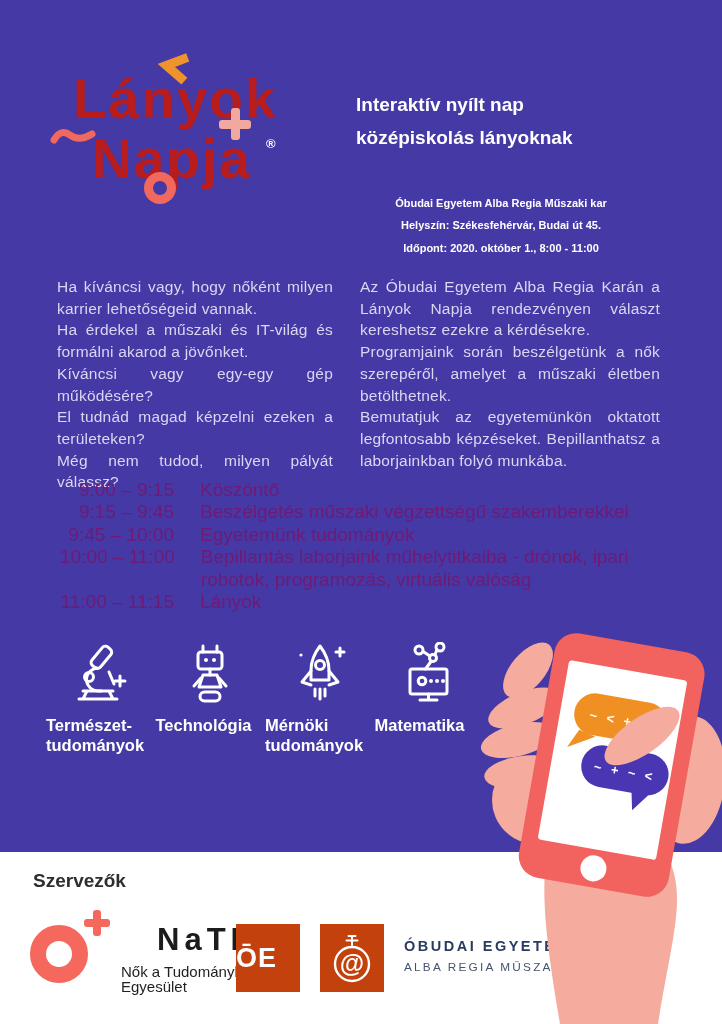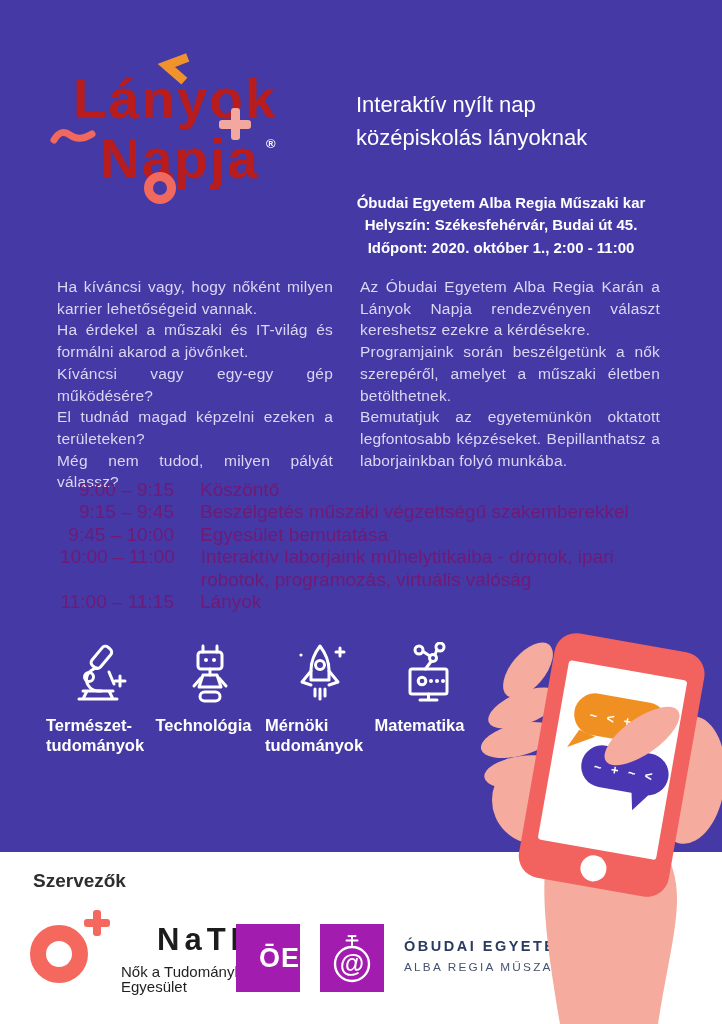--- a/index.html
+++ b/index.html
@@ -3,36 +3,36 @@
 <meta charset="utf-8">
 <style>
   html,body{margin:0;padding:0;background:#ffffff;}
   .poster{position:relative;width:722px;height:1024px;overflow:hidden;background:#ffffff;
           font-family:"Liberation Sans",sans-serif;}
   .purple{position:absolute;left:0;top:0;width:722px;height:852px;background:#4539A5;}
 
   
   .logo-word{position:absolute;color:#b91c1c;font-weight:bold;font-size:55px;letter-spacing:2px;line-height:1;}
   .logo-l1{left:73px;top:72px;}
-  .logo-l2{left:100px;top:132px;}
+  .logo-l2{left:92px;top:132px;}
   .logo-reg{position:absolute;left:266px;top:136px;color:#ffffff;font-size:13px;font-weight:bold;}
   .deco{position:absolute;}
   .chev{left:158px;top:52px;}
   .plus-pink{left:219px;top:108px;width:32px;height:32px;}
   .plus-pink i,.plus-coral i{position:absolute;background:#F2A89E;border-radius:3px;}
   .plus-pink i.h{left:0;top:12px;width:32px;height:9px;}
   .plus-pink i.v{left:12px;top:0;width:9px;height:32px;}
   .squiggle{left:50px;top:126px;}
   .ring{left:144px;top:172px;width:14px;height:14px;border:9px solid #F1685F;border-radius:50%;}
 
   
-  .title{position:absolute;left:356px;top:88px;width:320px;color:#ffffff;font-weight:normal;
-         font-size:22px;line-height:33px;}
+  .title{position:absolute;left:356px;top:88px;width:320px;color:#ffffff;font-weight:bold;
+         font-size:19px;line-height:33px;}
   .info{position:absolute;left:336px;top:192px;width:330px;text-align:center;color:#ffffff;
-        font-weight:bold;font-size:15px;line-height:22.4px;}
+        font-weight:bold;font-size:11px;line-height:22.4px;}
 
   
   .col{position:absolute;top:276px;color:#DBD6F2;font-size:15.5px;line-height:21.7px;
        text-align:justify;letter-spacing:.2px;}
   .col p{margin:0;}
   .col-left{left:57px;width:276px;}
   .col-right{left:360px;width:300px;}
 
   
   .schedule{position:absolute;left:60px;top:479px;width:590px;color:#701a75;font-size:19px;line-height:22.4px;}
@@ -50,22 +50,22 @@
   .footer{position:absolute;left:0;top:852px;width:605px;height:172px;background:#ffffff;}
   .organizers{position:absolute;left:33px;top:18px;color:#2E2E30;font-size:19px;font-weight:bold;}
   .nate-ring{position:absolute;left:30px;top:73px;width:26px;height:26px;border:16px solid #F4685E;border-radius:50%;}
   .plus-coral{position:absolute;left:84px;top:58px;width:26px;height:26px;}
   .plus-coral i{background:#F4685E;}
   .plus-coral i.h{left:0;top:9px;width:26px;height:8px;}
   .plus-coral i.v{left:9px;top:0;width:8px;height:26px;}
   .nate-text{position:absolute;left:121px;top:70px;}
   .nate-mark{font-size:31px;font-weight:bold;color:#1C1C1C;letter-spacing:5px;margin-left:36px;}
   .nate-sub{margin-top:6px;font-size:15px;line-height:15px;color:#1F1F1F;}
-  .navy-sq{position:absolute;top:72px;width:64px;height:68px;background:#a21caf;color:#ffffff;
-           display:flex;align-items:center;justify-content:flex-end;}
+  .navy-sq{position:absolute;top:72px;width:64px;height:68px;background:#c2410c;color:#ffffff;
+           display:flex;align-items:center;justify-content:flex-start;}
   .sq-oe{left:236px;font-size:27px;font-weight:bold;letter-spacing:1px;}
   .sq-at{left:320px;}
   .univ{position:absolute;left:404px;top:86px;color:#2A3B62;}
   .univ-l1{font-size:14.5px;font-weight:bold;letter-spacing:2.5px;}
   .univ-l2{margin-top:6px;font-size:11.8px;letter-spacing:2.2px;color:#44526F;}
 
   
   .hand-overlay{position:absolute;left:440px;top:588px;width:282px;height:436px;pointer-events:none;}
 
   .icon-svg{stroke:#ffffff;fill:none;stroke-width:3;stroke-linecap:round;stroke-linejoin:round;}
@@ -91,21 +91,21 @@
   </svg>
   <div class="deco ring"></div>
 
   <div class="title">
     <div>Interaktív nyílt nap</div>
     <div>középiskolás lányoknak</div>
   </div>
   <div class="info">
     <div>Óbudai Egyetem Alba Regia Műszaki kar</div>
     <div>Helyszín: Székesfehérvár, Budai út 45.</div>
-    <div>Időpont: 2020. október 1., 2:00 - 11:00</div>
+    <div>Időpont: 2020. október 1., 8:00 - 11:00</div>
   </div>
 
   <div class="col col-left">
     <p>Ha kíváncsi vagy, hogy nőként milyen karrier lehetőségeid vannak.</p>
     <p>Ha érdekel a műszaki és IT-világ és formálni akarod a jövőnket.</p>
     <p>Kíváncsi vagy egy-egy gép működésére?</p>
     <p>El tudnád magad képzelni ezeken a területeken?</p>
     <p>Még nem tudod, milyen pályát válassz?</p>
   </div>
   <div class="col col-right">
@@ -118,25 +118,25 @@
     <div class="srow">
       <div class="stime">9:00 – 9:15</div>
       <div class="slabel">Köszöntő</div>
     </div>
     <div class="srow">
       <div class="stime">9:15 – 9:45</div>
       <div class="slabel">Beszélgetés műszaki végzettségű szakemberekkel</div>
     </div>
     <div class="srow">
       <div class="stime">9:45 – 10:00</div>
-      <div class="slabel">Egyesület bemutatása</div>
+      <div class="slabel">Egyetemünk tudományok</div>
     </div>
     <div class="srow">
       <div class="stime">10:00 – 11:00</div>
-      <div class="slabel">Interaktív laborjaink műhelytitkaiba - drónok, ipari robotok, programozás, virtuális valóság</div>
+      <div class="slabel">Bepillantás laborjaink műhelytitkaiba - drónok, ipari robotok, programozás, virtuális valóság</div>
     </div>
     <div class="srow">
       <div class="stime">11:00 – 11:15</div>
       <div class="slabel">Lányok</div>
     </div>
   </div>
 
   <div class="fields">
     <div class="field">
       <div class="ic">

